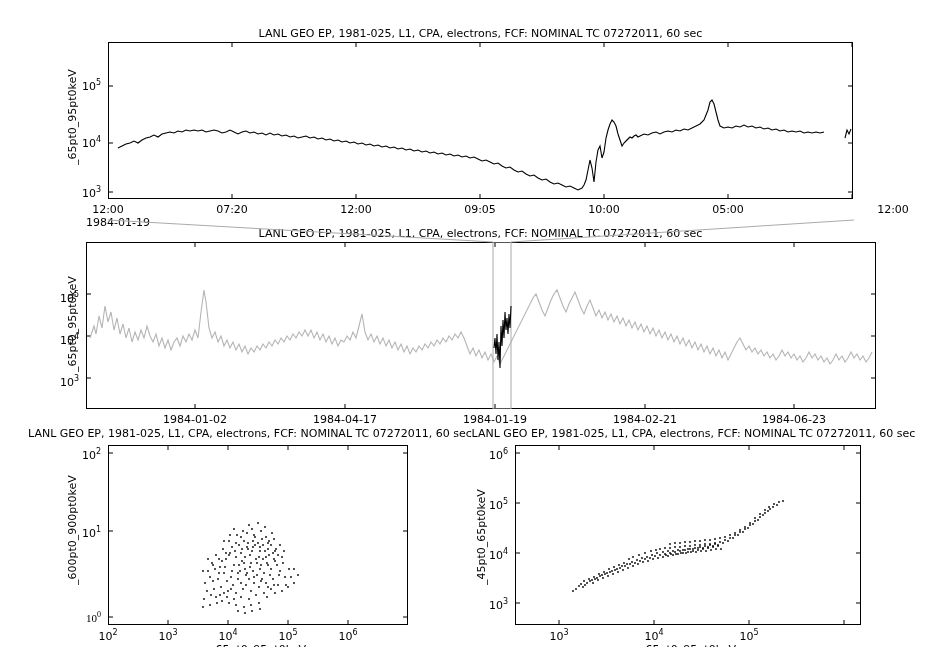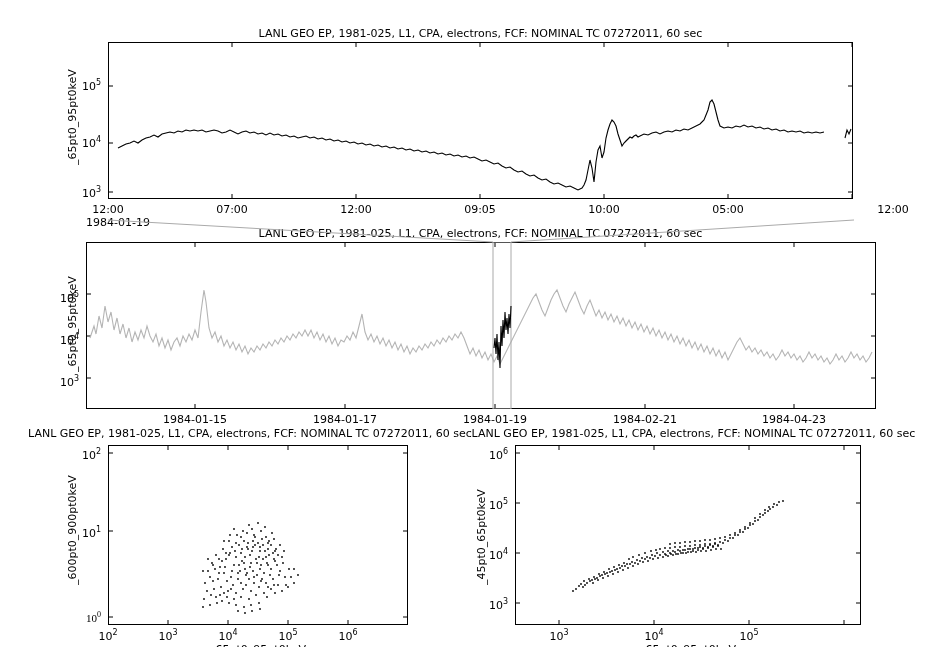--- a/index.html
+++ b/index.html
@@ -90,21 +90,21 @@
       <span>10</span><span class="sup">5</span>
     </div>
     <div class="tick-label-y" style="left:73px;top:135px;width:28px;">
       <span>10</span><span class="sup">4</span>
     </div>
     <div class="tick-label-y" style="left:73px;top:185px;width:28px;">
       <span>10</span><span class="sup">3</span>
     </div>
 
     <div class="tick-label-x" style="left:83px;top:203px;width:50px;">12:00</div>
-    <div class="tick-label-x" style="left:207px;top:203px;width:50px;">07:00</div>
+    <div class="tick-label-x" style="left:207px;top:203px;width:50px;">07:20</div>
     <div class="tick-label-x" style="left:331px;top:203px;width:50px;">12:00</div>
     <div class="tick-label-x" style="left:455px;top:203px;width:50px;">09:05</div>
     <div class="tick-label-x" style="left:579px;top:203px;width:50px;">10:00</div>
     <div class="tick-label-x" style="left:703px;top:203px;width:50px;">05:00</div>
     <div class="tick-label-x" style="left:868px;top:203px;width:50px;">12:00</div>
 
     <div class="tick-sub" style="left:86px;top:216px;">1984-01-19</div>
 
     <svg style="position:absolute;left:108px;top:42px;" width="745" height="157" viewBox="0 0 745 157">
 
@@ -145,25 +145,25 @@
     <div class="tick-label-y" style="left:51px;top:68px;width:28px;">
       <span>10</span><span class="sup">5</span>
     </div>
     <div class="tick-label-y" style="left:51px;top:110px;width:28px;">
       <span>10</span><span class="sup">4</span>
     </div>
     <div class="tick-label-y" style="left:51px;top:152px;width:28px;">
       <span>10</span><span class="sup">3</span>
     </div>
 
-    <div class="tick-label-x" style="left:150px;top:191px;width:90px;">1984-01-15</div>
-    <div class="tick-label-x" style="left:300px;top:191px;width:90px;">1984-01-17</div>
+    <div class="tick-label-x" style="left:150px;top:191px;width:90px;">1984-01-02</div>
+    <div class="tick-label-x" style="left:300px;top:191px;width:90px;">1984-04-17</div>
     <div class="tick-label-x" style="left:450px;top:191px;width:90px;">1984-01-19</div>
     <div class="tick-label-x" style="left:600px;top:191px;width:90px;">1984-02-21</div>
-    <div class="tick-label-x" style="left:749px;top:191px;width:90px;">1984-04-23</div>
+    <div class="tick-label-x" style="left:749px;top:191px;width:90px;">1984-06-23</div>
 
     <svg style="position:absolute;left:86px;top:20px;" width="790" height="167" viewBox="0 0 790 167">
       <g stroke="#000" stroke-width="1">
         <line x1="109" y1="167" x2="109" y2="162"></line>
         <line x1="259" y1="167" x2="259" y2="162"></line>
         <line x1="409" y1="167" x2="409" y2="162"></line>
         <line x1="559" y1="167" x2="559" y2="162"></line>
         <line x1="708" y1="167" x2="708" y2="162"></line>
         <line x1="109" y1="0" x2="109" y2="5"></line>
         <line x1="259" y1="0" x2="259" y2="5"></line>

